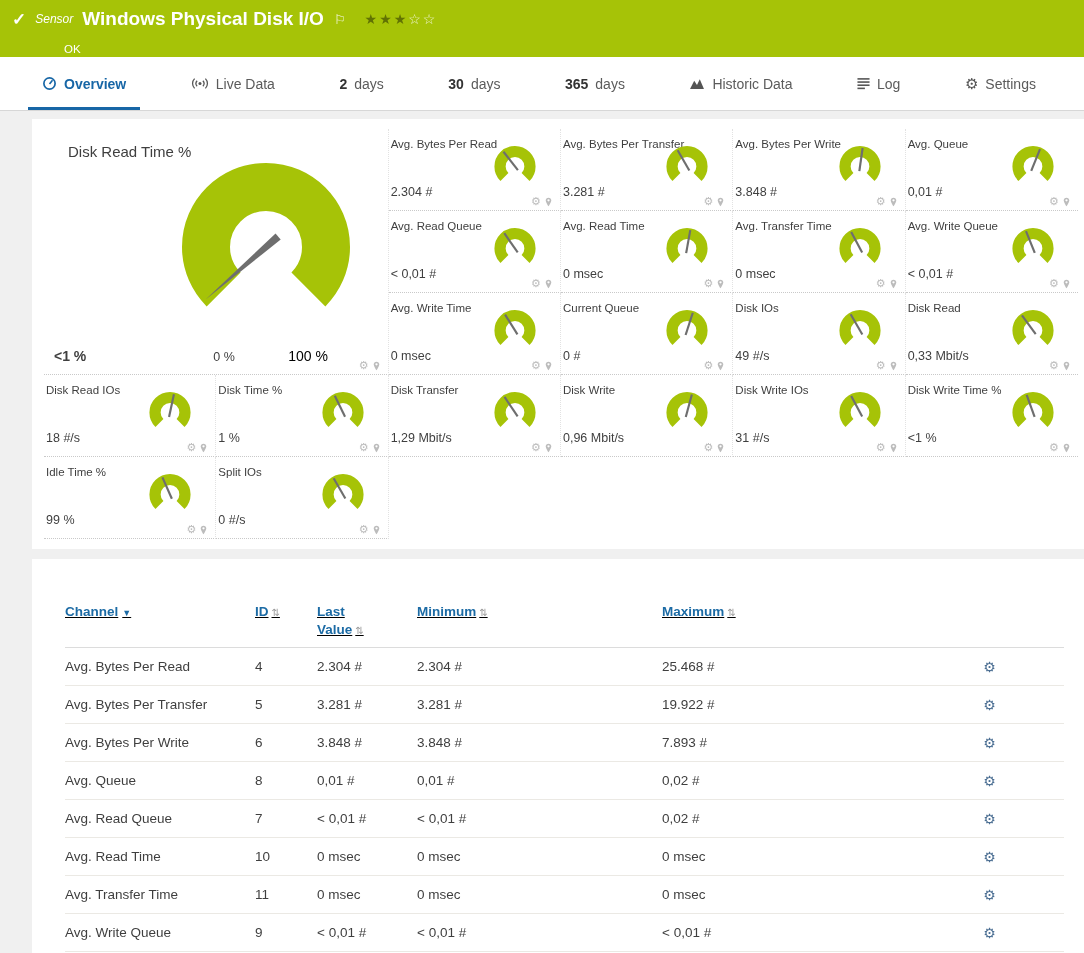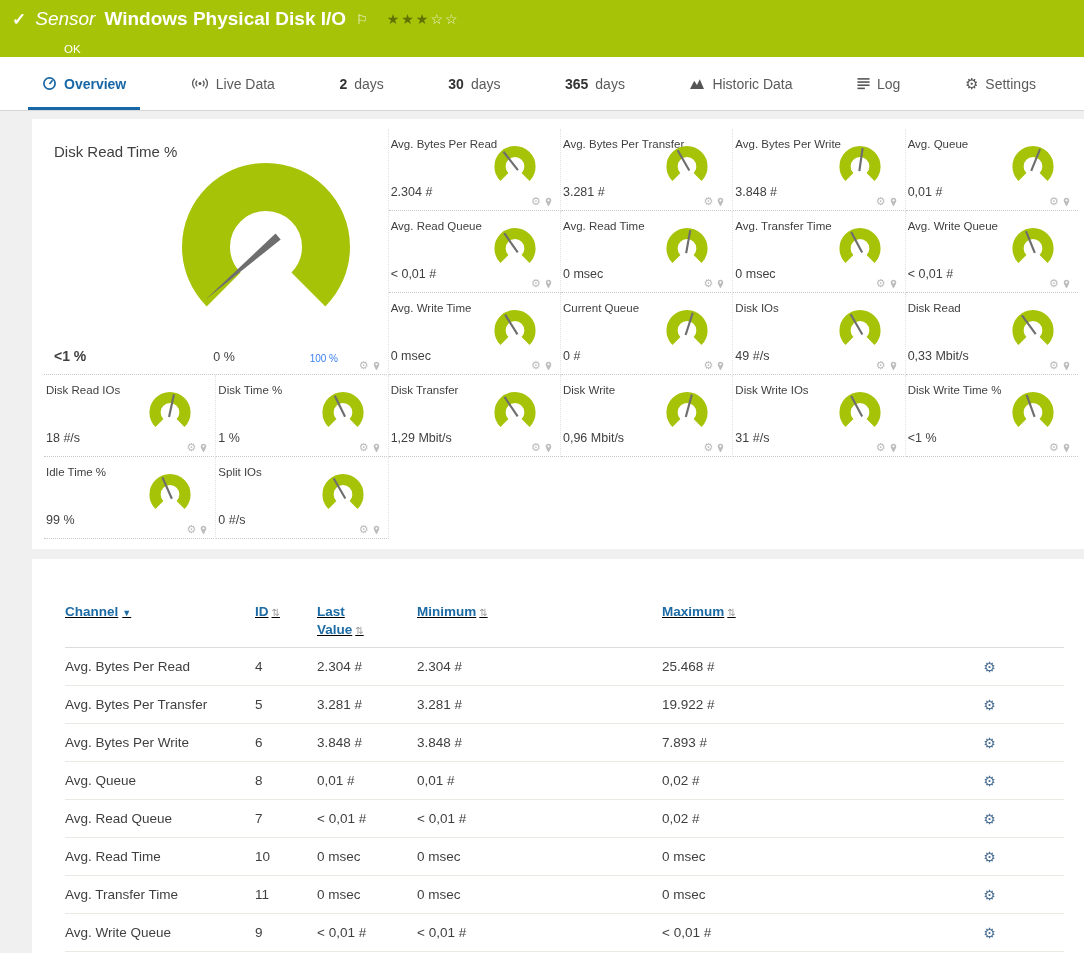--- a/index.html
+++ b/index.html
@@ -3,21 +3,21 @@
 <meta charset="utf-8">
 <style>
   * { box-sizing: border-box; margin: 0; padding: 0; }
   html,body { width:1084px; height:953px; overflow:hidden; background:#f0f0f0;
               font-family:"Liberation Sans", sans-serif; }
 
   
   .topbar { height:57px; background:var(--green); color:#fff; padding:8px 0 0 12px; }
   .topbar-row { display:flex; align-items:center; gap:9px; }
   .check { font-size:17px; font-weight:bold; }
-  .kicker { font-style:italic; font-size:19px; }
+  .kicker { font-style:italic; font-size:12px; }
   .sensor-title { font-size:19px; font-weight:bold; }
   .flag { font-size:13px; margin-left:1px; opacity:.9; }
   .stars { margin-left:10px; font-size:14px; letter-spacing:2px; cursor:pointer; }
   .star { color:rgba(255,255,255,.8); }
   .star.filled { color:rgba(40,48,0,.55); }
   .status-ok { margin-left:52px; margin-top:13px; font-size:11.5px; font-weight:normal; }
 
   
   .tabbar { height:54px; background:#fff; border-bottom:1px solid #d7d7d7;
             display:flex; justify-content:space-between; padding:0 34px 0 28px; }
@@ -38,25 +38,25 @@
   .g-title { position:absolute; top:9px; left:2px; font-size:11.5px; color:#3f3f3f; }
   .small .g-dial { position:absolute; right:16px; top:14px; }
   .small .g-value { position:absolute; left:2px; bottom:11px; font-size:12.5px; color:#3f3f3f; }
   .g-tools { position:absolute; right:8px; bottom:3px; display:flex; gap:4px; align-items:center;
              color:#bcbcbc; }
   .tool { cursor:pointer; line-height:1; }
   .tool.gear { font-size:11px; }
   .tool.pin { display:inline-flex; }
 
   .cell.big { grid-column:1/3; grid-row:1/4; }
-  .bg-title { position:absolute; top:14px; left:10px; font-size:15px; color:#3f3f3f; }
+  .bg-title { position:absolute; top:14px; left:24px; font-size:15px; color:#3f3f3f; }
   .bg-dial { position:absolute; left:112px; top:22px; }
   .bg-value { position:absolute; left:10px; bottom:10px; font-size:14px; font-weight:bold; color:#3f3f3f; }
   .bg-min  { position:absolute; left:150px; bottom:10px; width:60px; text-align:center; font-size:12.5px; color:#3f3f3f; }
-  .bg-max  { position:absolute; left:234px; bottom:10px; width:60px; text-align:right; font-size:10px; color:#3b82f6; }
+  .bg-max  { position:absolute; left:234px; bottom:10px; width:60px; text-align:center; font-size:14px; color:#000000; }
 
   
   .table-panel { margin-top:10px; padding:44px 20px 8px 33px; min-height:380px; }
   .tr { display:grid; grid-template-columns:190px 62px 100px 245px 253px 1fr; align-items:center; }
   .thead { align-items:start; border-bottom:1px solid #dcdcdc; padding-bottom:8px;text-decoration:underline; }
   .th { color:var(--header-blue); font-weight:bold; font-size:13.5px; cursor:pointer; line-height:1.35; }
   .th.right, .td.right { }
   .sort { color:#9a9a9a; font-size:10px; margin-left:3px; font-weight:normal; }
   .caret { font-size:9px; margin-left:4px; }
   .tr.row { height:38px; border-bottom:1px solid #ebe9e4; font-size:13.5px; color:#3f3f3f; cursor:pointer; }

